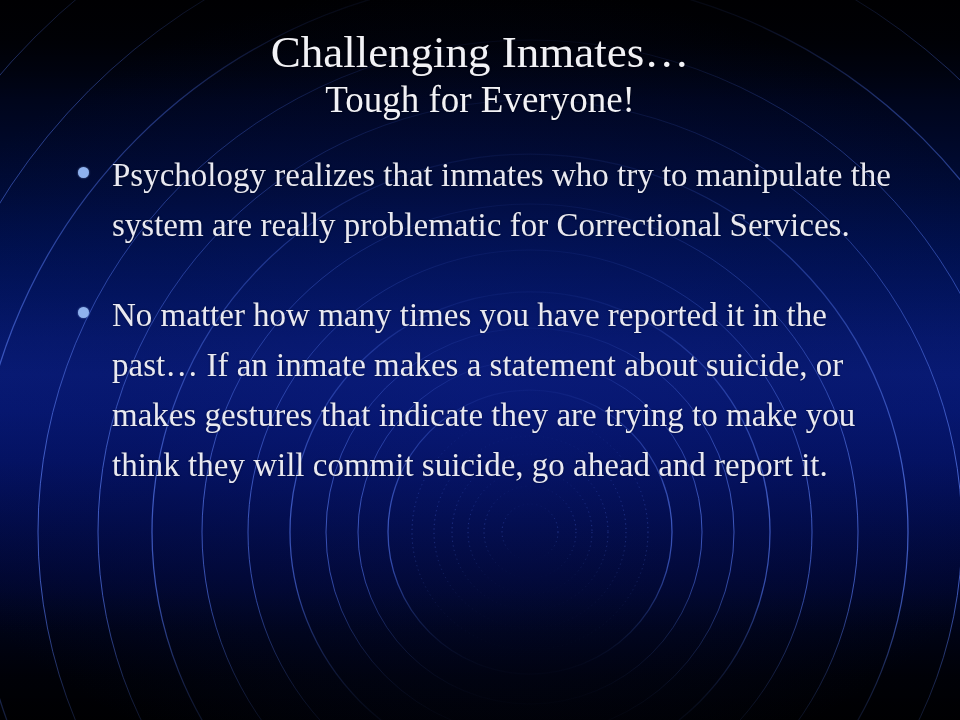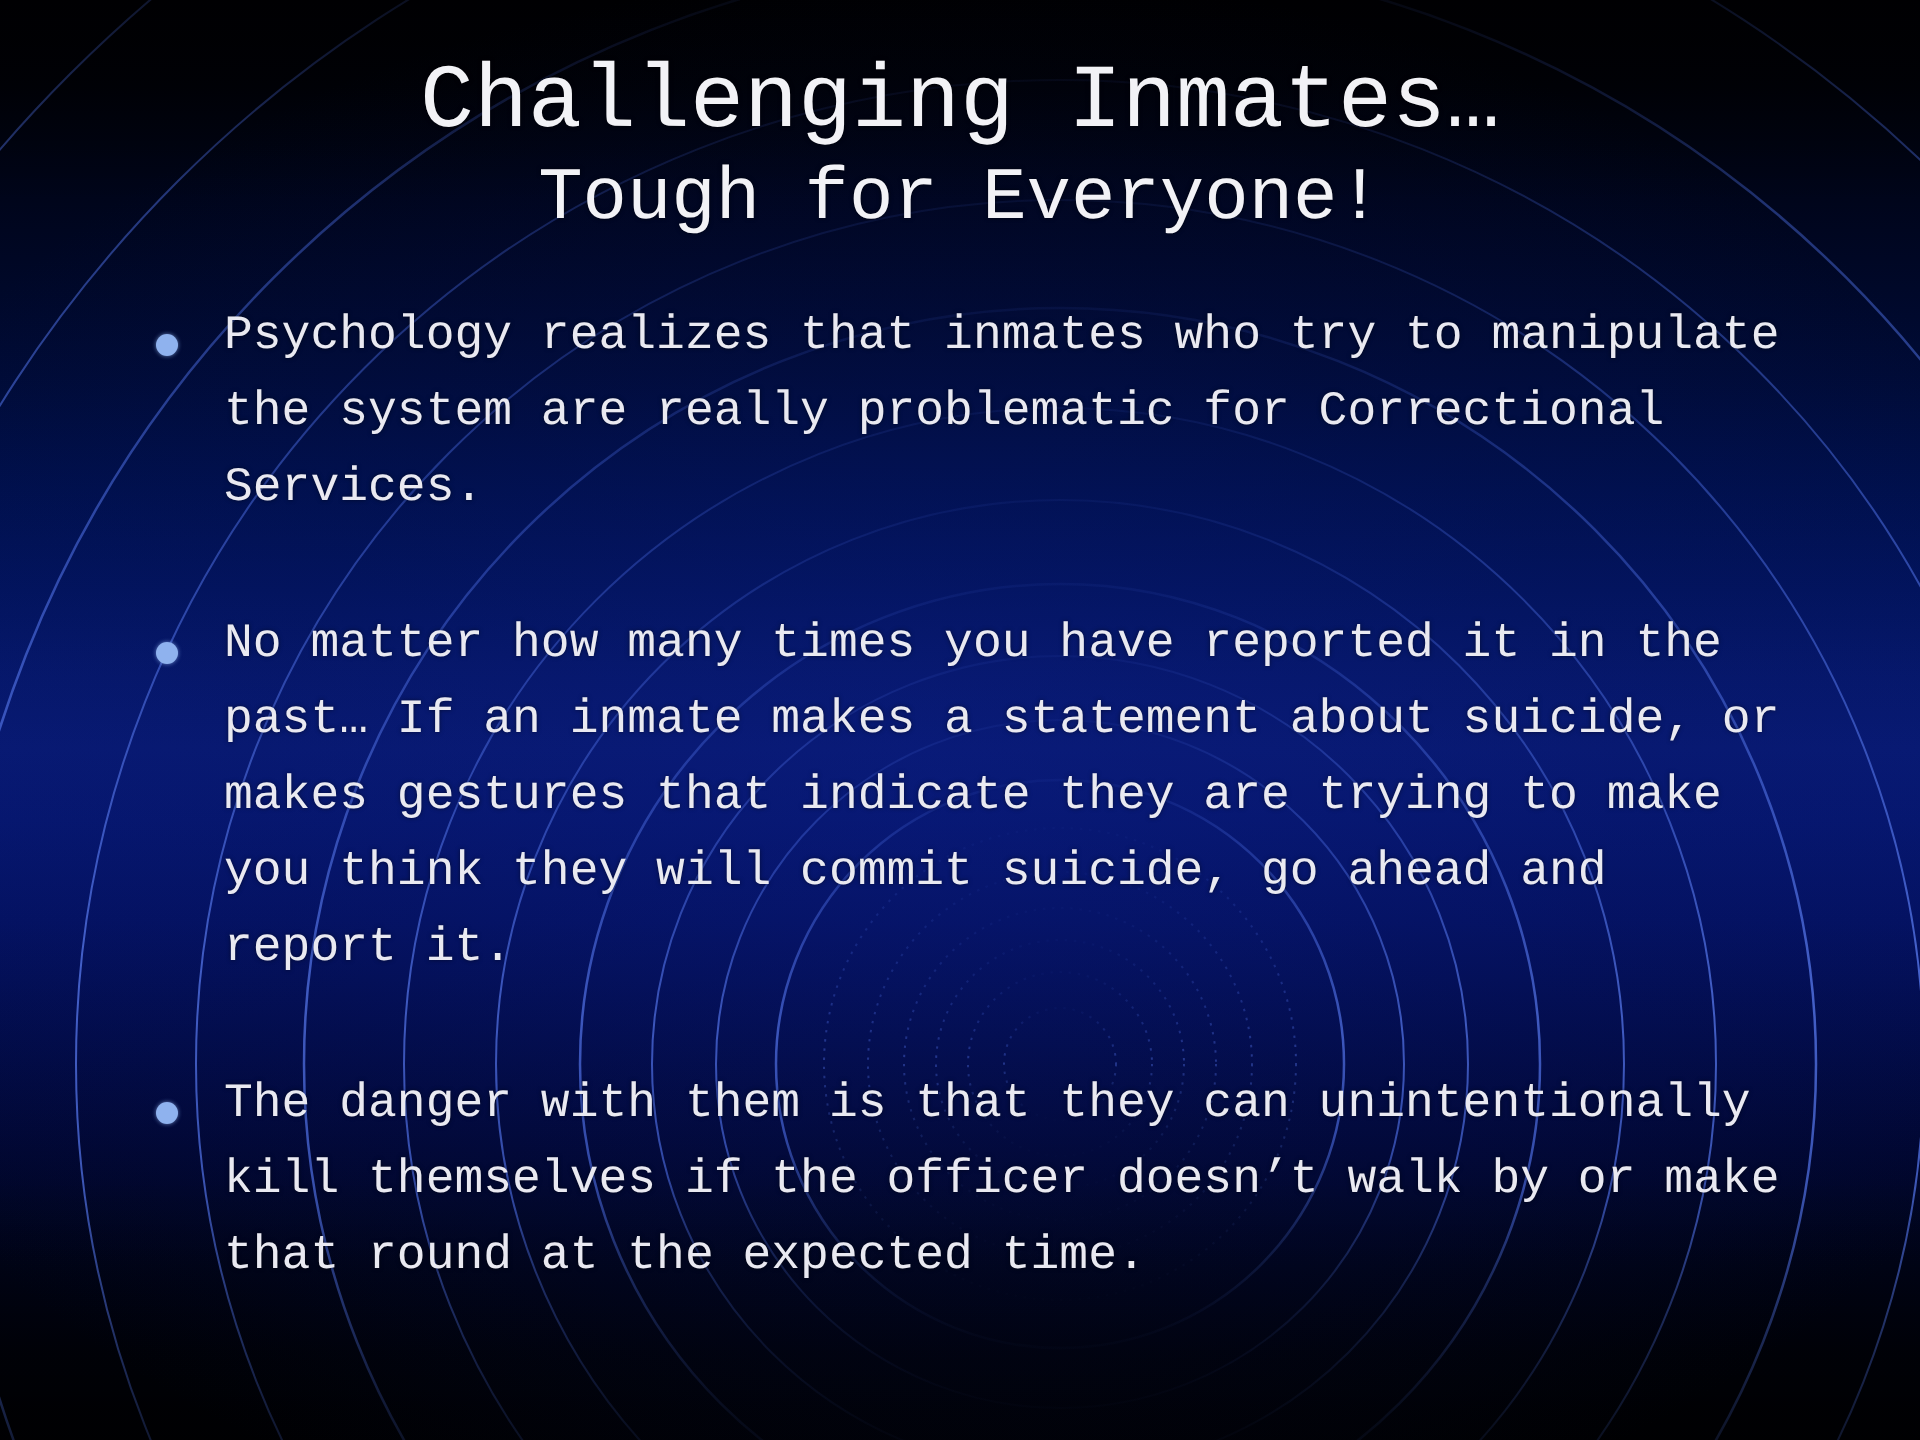--- a/index.html
+++ b/index.html
@@ -7,21 +7,21 @@
     margin: 0;
     padding: 0;
     background: #000000;
   }
   #slide {
     position: relative;
     width: 960px;
     height: 720px;
     overflow: hidden;
     background: #8b5cf6;
-    font-family: Liberation Mono, monospace;
+    font-family: Liberation Serif, serif;
     -webkit-font-smoothing: antialiased;
   }
   
   #bg-gradient {
     position: absolute;
     left: 0; top: 0;
     width: 960px; height: 720px;
     background: linear-gradient(to bottom,
         #000004 0%,
         #000109 6%,
@@ -107,22 +107,22 @@
     height: 11px;
     border-radius: 50%;
     background: #8fb2ee;
     margin-top: 17px;
     margin-right: 23px;
     box-shadow: 0 0 2px rgba(143,178,238,0.7);
   }
   .bullet-text {
     flex: 1 1 auto;
     color: #e9e9f1;
-    font-size: 24px;
-    line-height: 38px;
+    font-size: 33px;
+    line-height: 50px;
     text-shadow: 0 0 2px rgba(0,0,0,0.5);
   }
 </style>
 </head>
 <body>
 
 <div id="slide">
 
   <div id="bg-gradient"></div>
 
@@ -180,20 +180,16 @@
       <div class="bullet-row">
         <span class="bullet-marker"></span>
         <span class="bullet-text">Psychology realizes that inmates who try to manipulate the system are really problematic for Correctional Services.</span>
       </div>
 
       <div class="bullet-row">
         <span class="bullet-marker"></span>
         <span class="bullet-text">No matter how many times you have reported it in the past… If an inmate makes a statement about suicide, or makes gestures that indicate they are trying to make you think they will commit suicide, go ahead and report it.</span>
       </div>
 
-      <div class="bullet-row">
-        <span class="bullet-marker"></span>
-        <span class="bullet-text">The danger with them is that they can unintentionally kill themselves if the officer doesn’t walk by or make that round at the expected time.</span>
-      </div>
 
     </div>
   </div>
 </div>
 
 </body></html>

